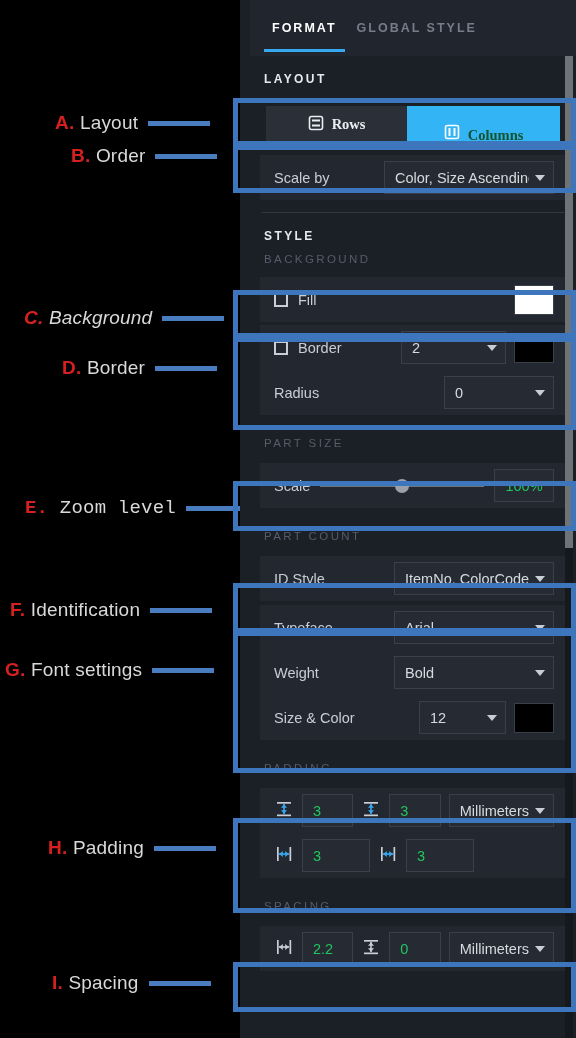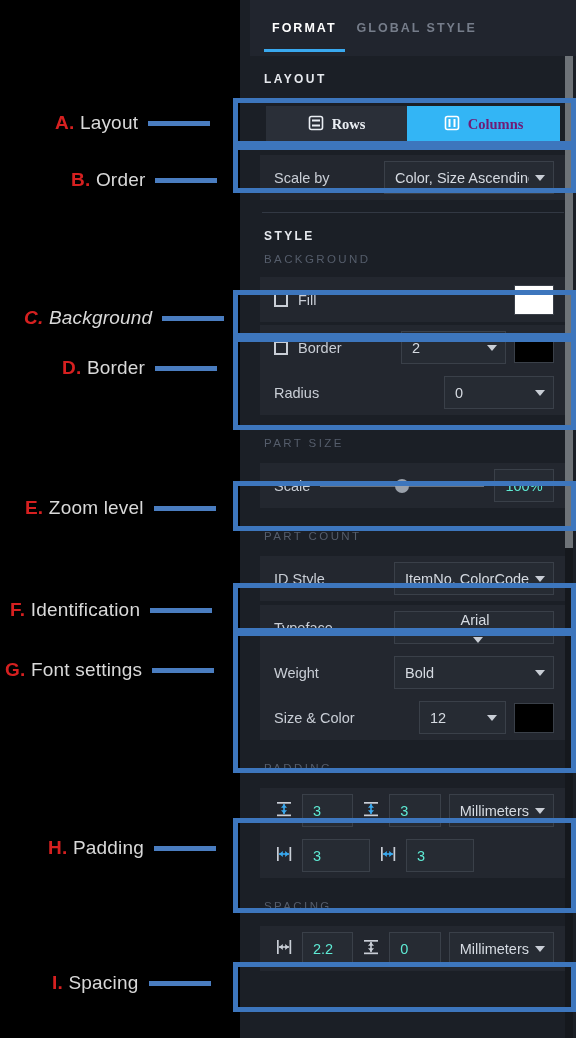--- a/index.html
+++ b/index.html
@@ -99,37 +99,37 @@
     position: relative;
   }
   .select .val { flex:1; overflow:hidden; white-space:nowrap; }
   .caret {
     width:0;height:0;border-left:5px solid transparent;border-right:5px solid transparent;
     border-top:6px solid #c9ced6; margin-left:6px;
   }
   .numbox {
     background:#262b33; border:1px solid #3a4049;
     height:33px; display:flex; align-items:center;
-    padding-left:10px; font-size:14.5px; color:#5eead4;
+    padding-left:10px; font-size:14.5px; color:#22c55e;
   }
   .swatch { width:40px; height:30px; border:1px solid #3a4049; }
 
   .checkbox {
     width:14px;height:14px;border:2px solid #c9ced6;background:transparent;
     margin-right:10px; flex:0 0 auto;
   }
 
   
   .btngroup { display:flex; height:45px; align-items:center;font-family:Liberation Serif, serif; }
   .btn {
     height:38px; display:flex; align-items:center; justify-content:center;
     font-size:14.5px; font-weight:bold; gap:8px;
   }
   .btn.off { background:#2a2f38; color:#eaeef3; }
-  .btn.on  { background:#33b5f5; color:#701a75; }
+  .btn.on  { background:#33b5f5; color:#14532d;align-items:flex-end; }
 
   
   .slider { flex:1; height:33px; display:flex; align-items:center; position:relative; margin:0 10px; }
   .strack { position:absolute; left:0; right:0; height:2px; background:#6d747e; }
   .sthumb { position:absolute; width:14px; height:14px; border-radius:50%; background:#9aa1ab; }
 
   
   .hl {
     position:absolute;
     border: 5px solid #3d76bd;
@@ -145,33 +145,33 @@
 </head>
 <body>
 
 <div id="root">
 
   <div id="annot-layer">
       <div class="annot" style="left: 55px; top: 110px;">
         <span class="annot-text"><span class="ltr">A.</span> Layout</span>
         <span class="annot-line" style="width: 62px;"></span>
       </div>
-      <div class="annot" style="left: 71px; top: 167px;">
+      <div class="annot" style="left: 71px; top: 143px;">
         <span class="annot-text"><span class="ltr">B.</span> Order</span>
         <span class="annot-line" style="width: 62px;"></span>
       </div>
       <div class="annot" style="left: 24px; top: 305px; font-style: italic;">
         <span class="annot-text"><span class="ltr">C.</span> Background</span>
         <span class="annot-line" style="width: 62px;"></span>
       </div>
       <div class="annot" style="left: 62px; top: 355px;">
         <span class="annot-text"><span class="ltr">D.</span> Border</span>
         <span class="annot-line" style="width: 62px;"></span>
       </div>
-      <div class="annot" style="left: 25px; top: 495px;">
+      <div class="annot" style="left: 25px; top: 495px; font-family: Liberation Mono, monospace;">
         <span class="annot-text"><span class="ltr">E.</span> Zoom level</span>
         <span class="annot-line" style="width: 62px;"></span>
       </div>
       <div class="annot" style="left: 10px; top: 597px;">
         <span class="annot-text"><span class="ltr">F.</span> Identification</span>
         <span class="annot-line" style="width: 62px;"></span>
       </div>
       <div class="annot" style="left: 5px; top: 657px;">
         <span class="annot-text"><span class="ltr">G.</span> Font settings</span>
         <span class="annot-line" style="width: 62px;"></span>
@@ -287,21 +287,21 @@
         <div class="select" style="margin-left:auto;width:160px;">
           <span class="val">ItemNo, ColorCode</span>
           <span class="caret"></span>
         </div>
       </div>
 
       <div style="height:4px"></div>
 
       <div class="row" style="margin:0 10px;">
         <span class="lbl">Typeface</span>
-        <div class="select" style="margin-left:auto;width:160px;flex-direction:column;">
+        <div class="select" style="margin-left:auto;width:160px;">
           <span class="val">Arial</span>
           <span class="caret"></span>
         </div>
       </div>
 
       <div class="row" style="margin:0 10px;">
         <span class="lbl">Weight</span>
         <div class="select" style="margin-left:auto;width:160px;">
           <span class="val">Bold</span>
           <span class="caret"></span>

